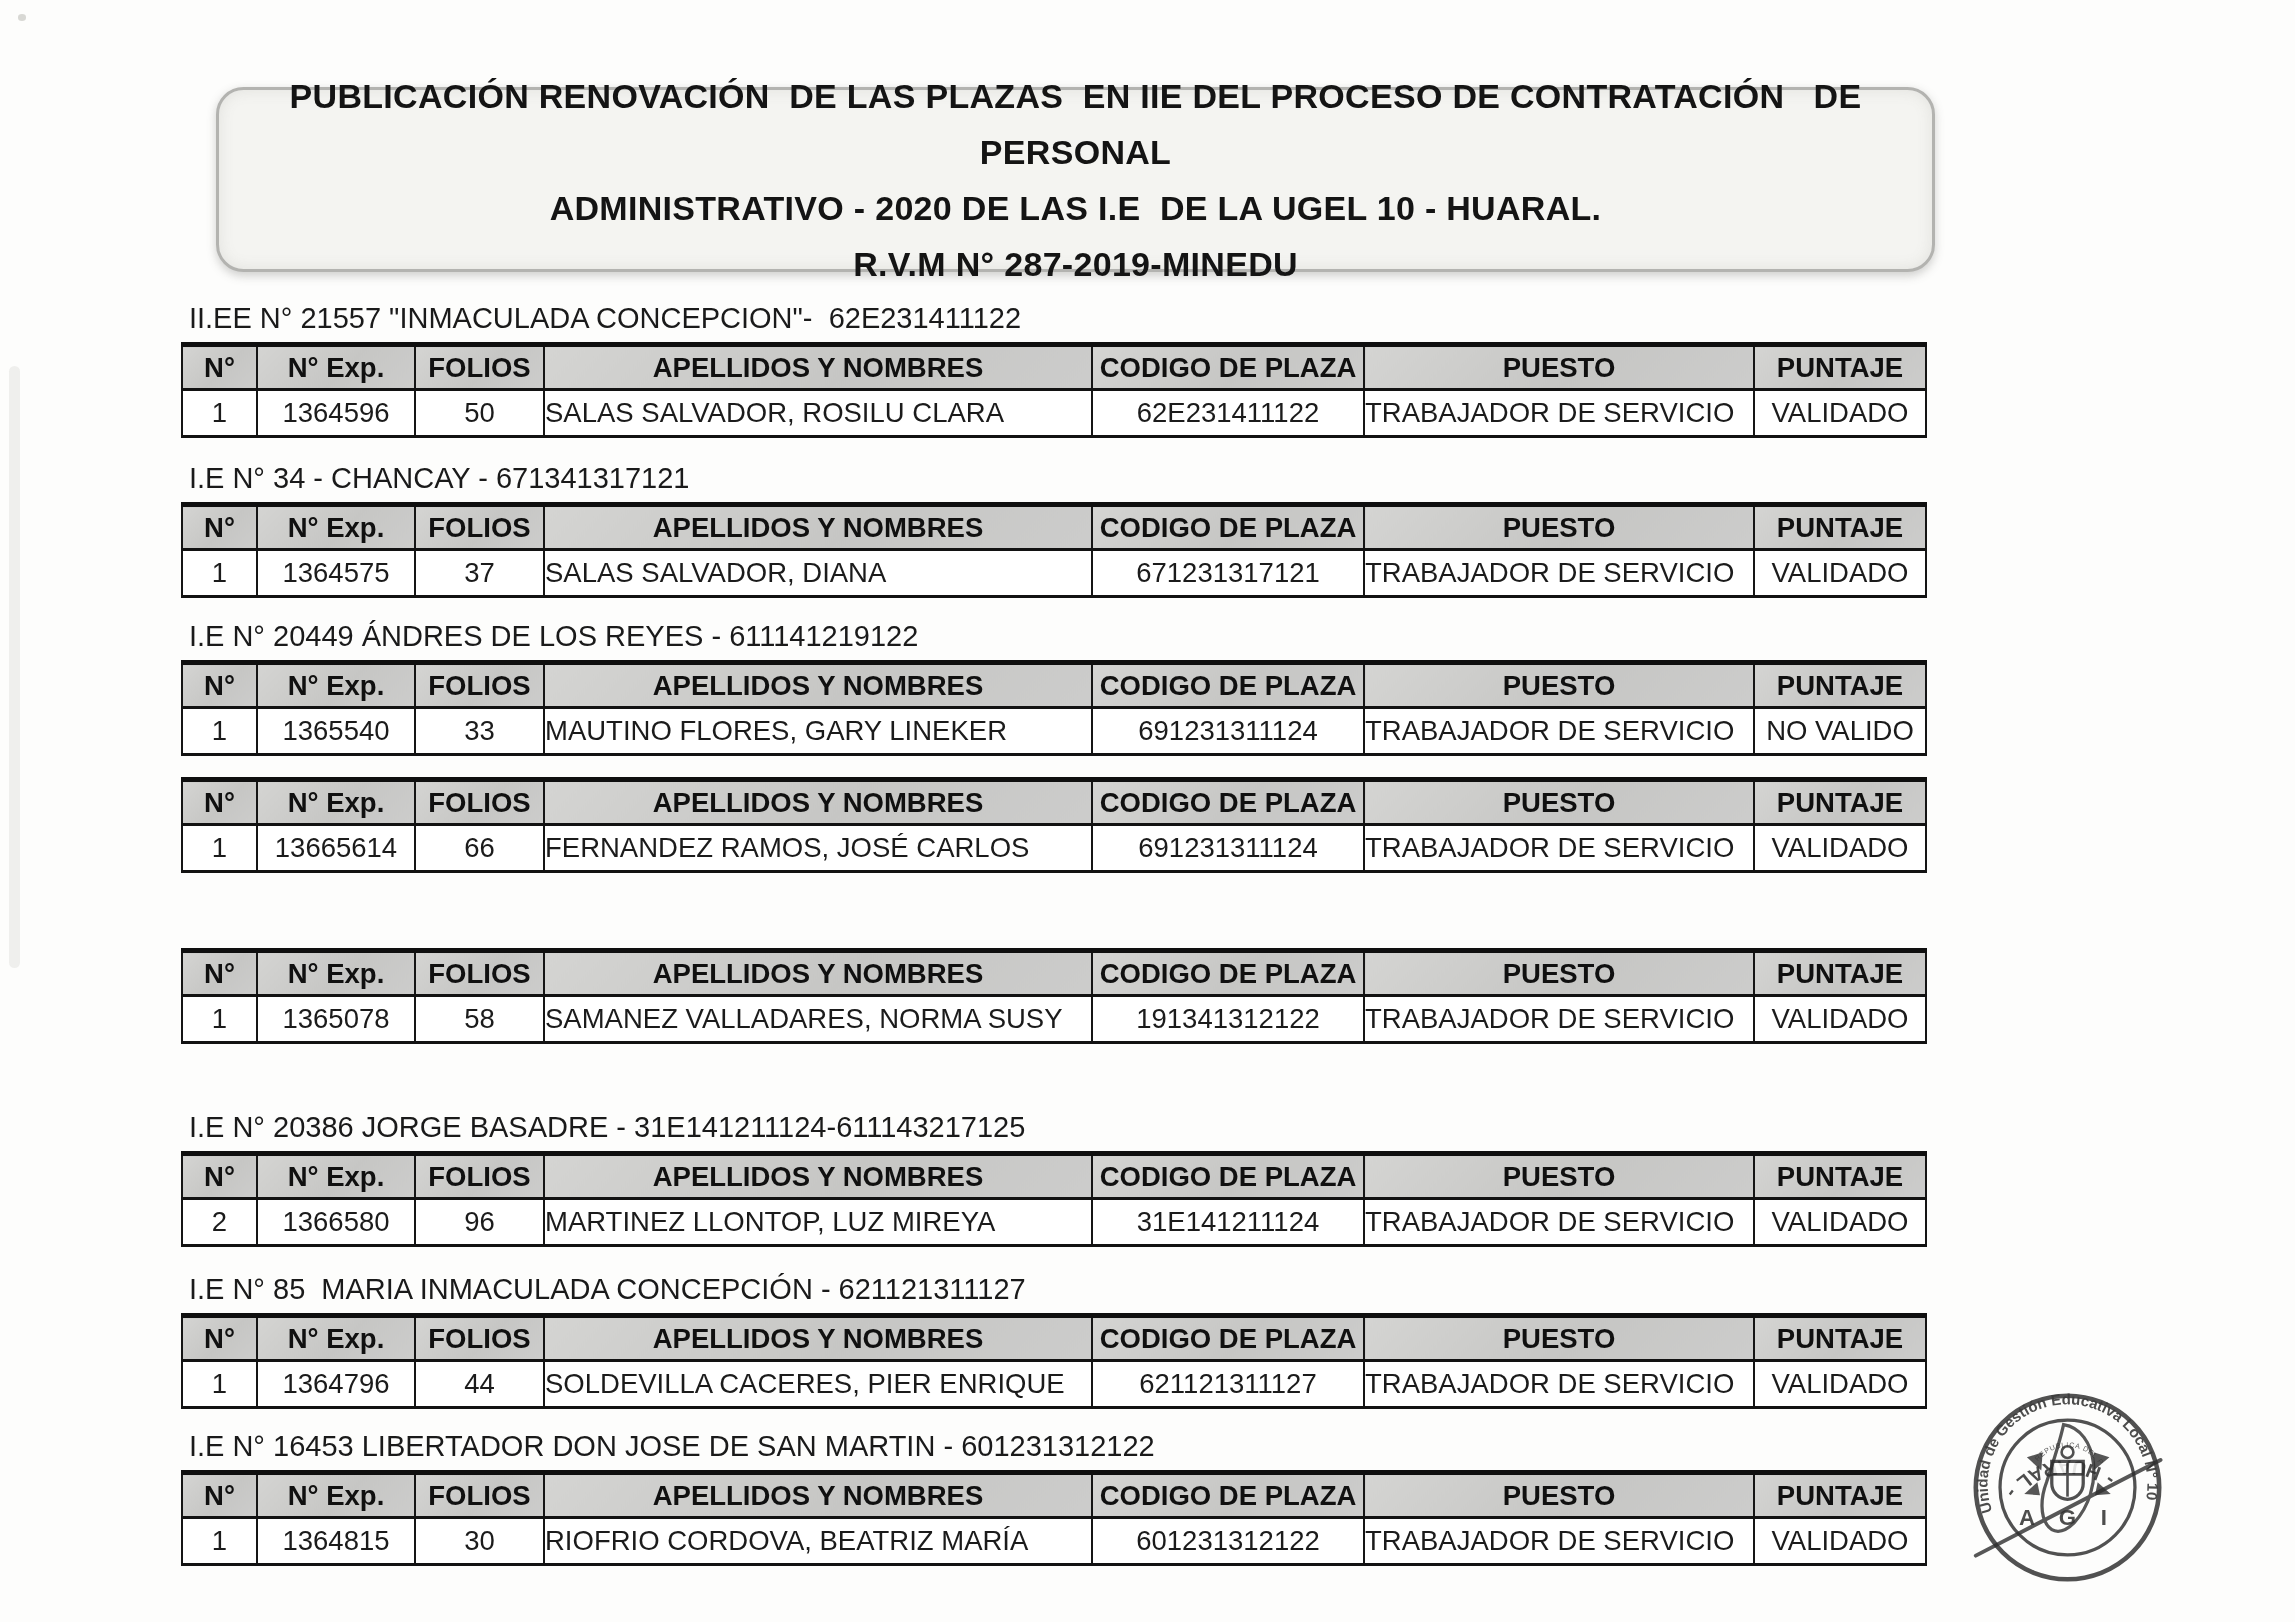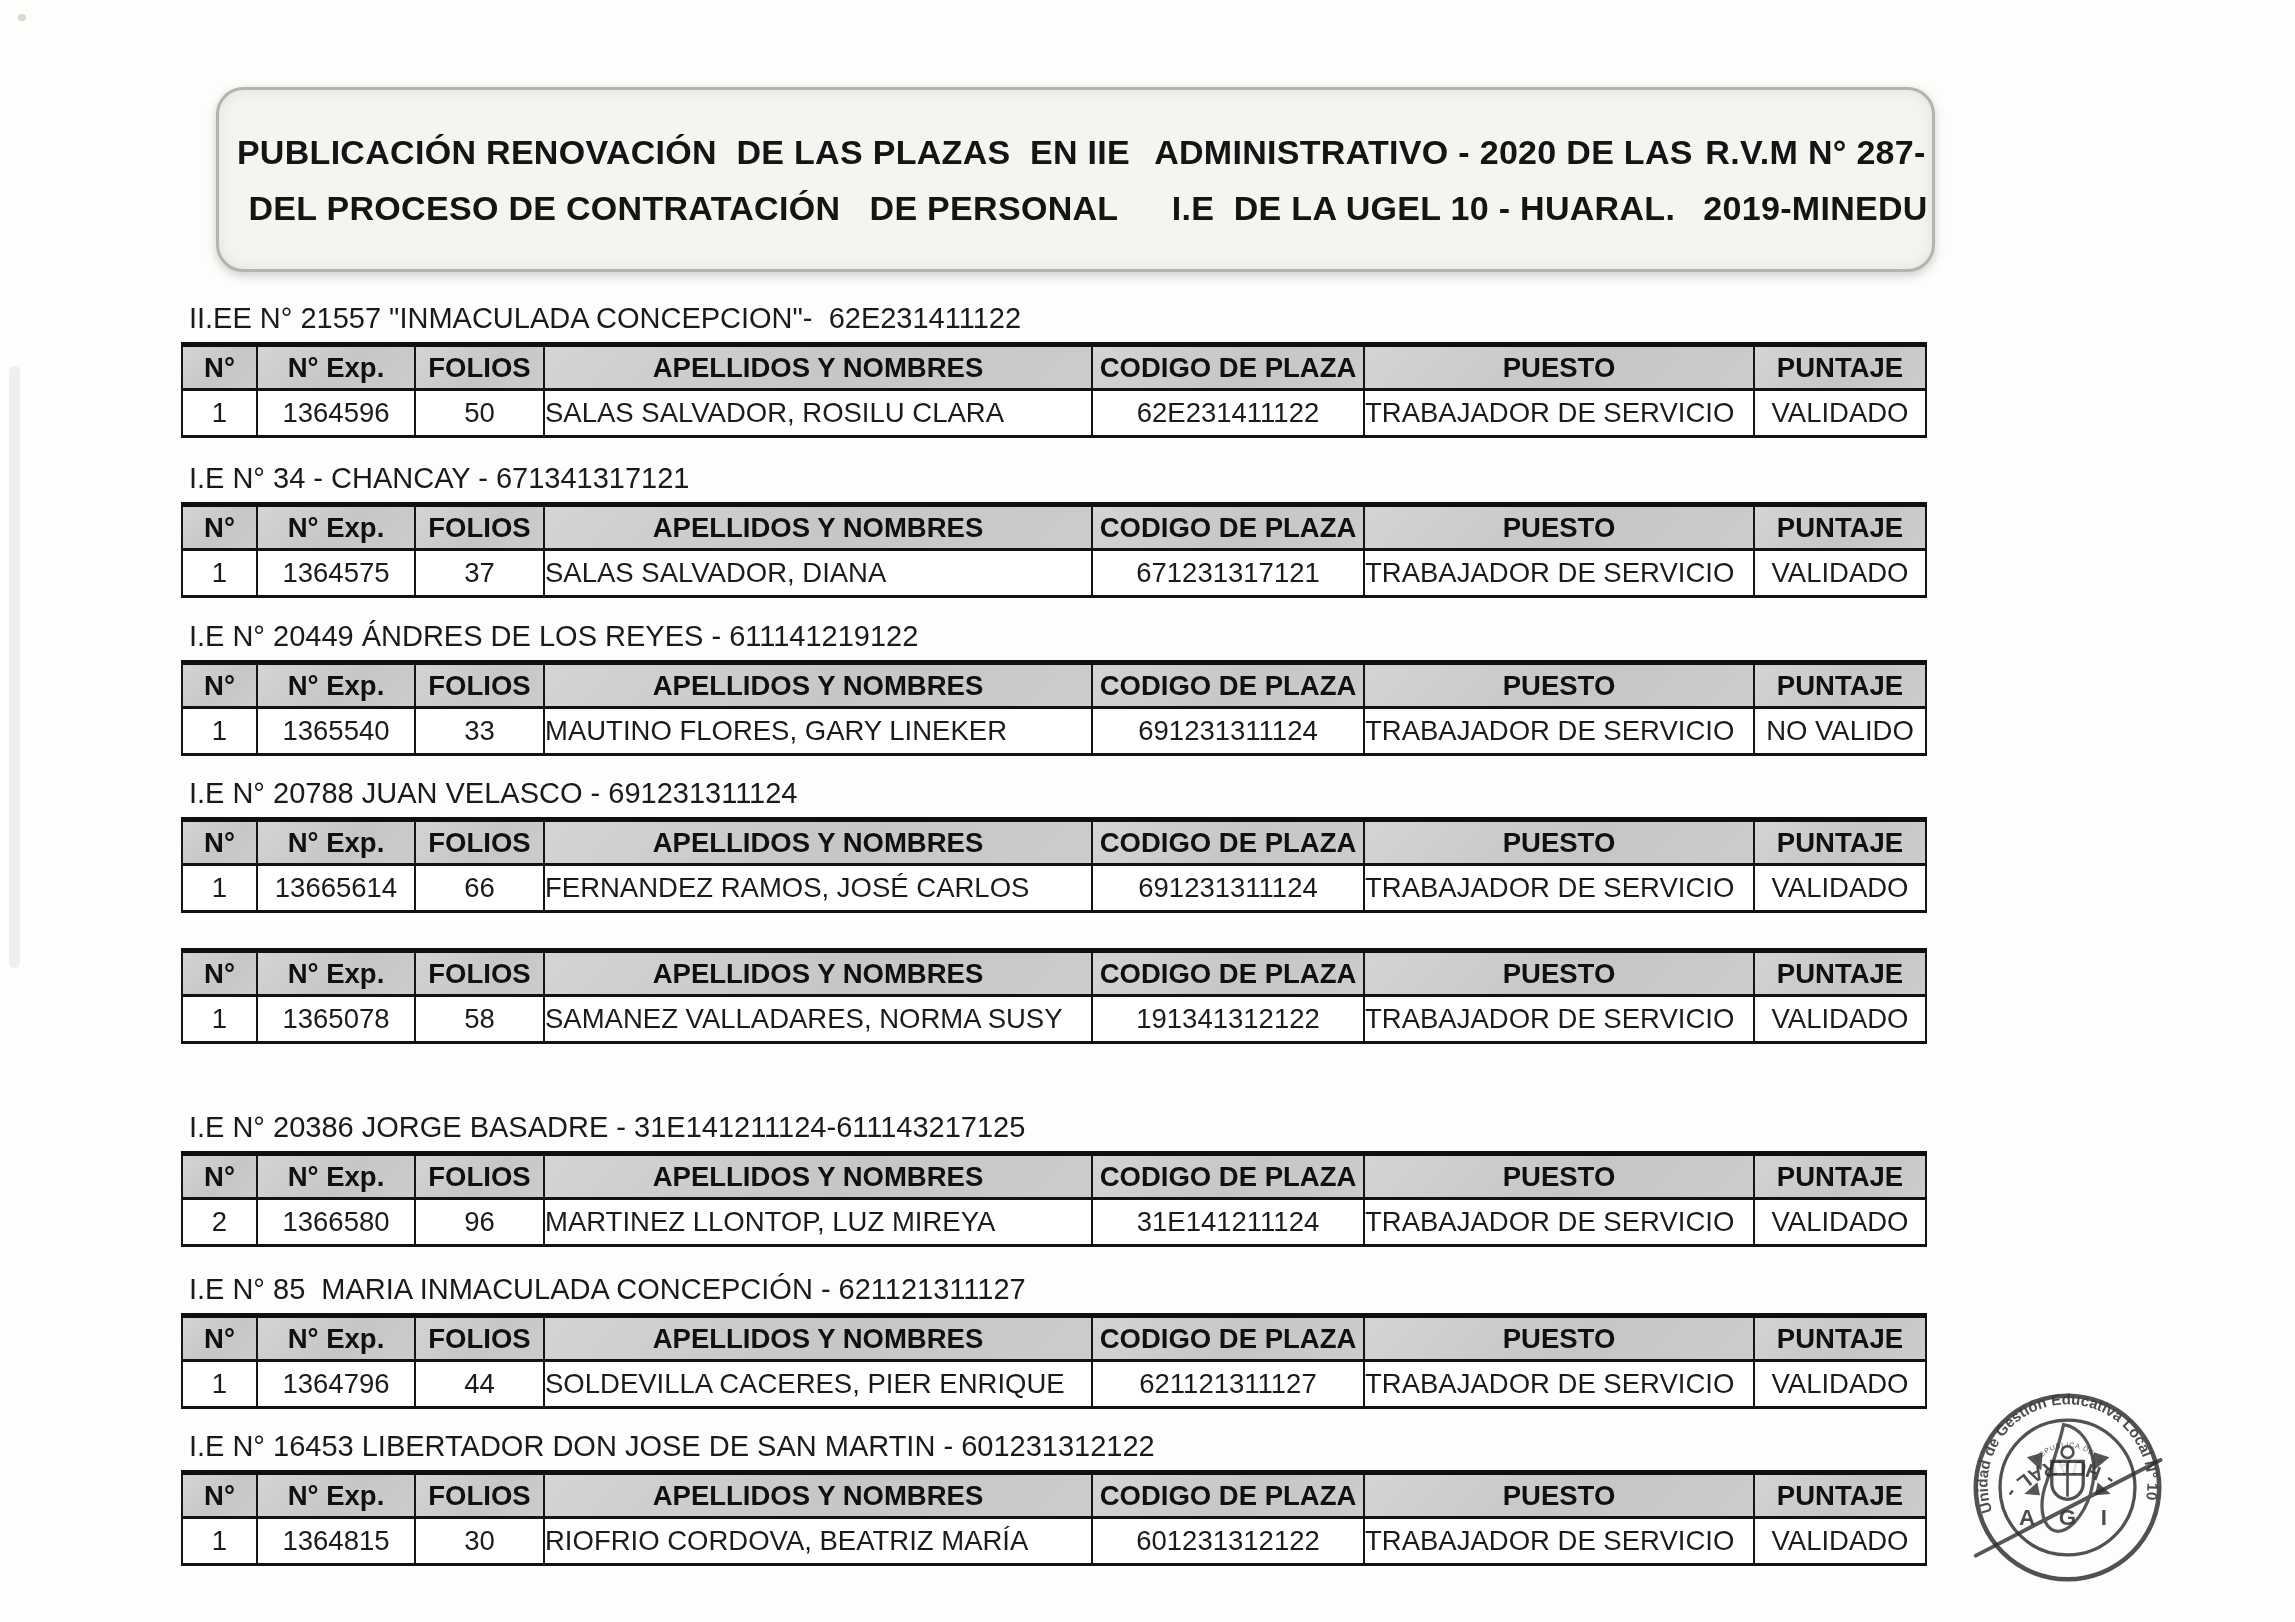--- a/index.html
+++ b/index.html
@@ -11,21 +11,21 @@
   
   .scan-streak{position:absolute;left:9.2px;top:366px;width:10.5px;height:602px;
     background:#ececе8;background:#ececea;border-radius:6.5px;opacity:.85;}
   .scan-dot{position:absolute;left:18.3px;top:14.4px;width:7.9px;height:6.5px;background:#d8d8d4;border-radius:50%;}
 
   
   .title-box{
     position:absolute;left:216px;top:87px;width:1713px;height:179px;
     background:#f4f4f1;border:3.9px solid #b3b3b0;border-radius:27.5px;
     box-shadow:0 3.9px 9.2px rgba(90,90,85,.28), inset 0 0 14.4px rgba(120,120,115,.14);
-    display:flex;flex-direction:row;justify-content:center;align-items:center;
+    display:flex;flex-direction:column;justify-content:center;align-items:center;
   }
   .title-line{
     font-weight:bold;font-size:34px;line-height:56px;text-align:center;
     white-space:pre-wrap;letter-spacing:0.3px;color:#141414;
   }
 
   
   .sec{position:absolute;left:181px;width:1744px;}
   .sec-heading{
     font-size:29px;line-height:33px;margin:0 0 7.2px 7.9px;
@@ -166,21 +166,20 @@
       <td class="l">MAUTINO FLORES, GARY LINEKER</td>
       <td class="c">691231311124</td>
       <td class="l">TRABAJADOR DE SERVICIO</td>
       <td class="c">NO VALIDO</td>
     </tr>
       </tbody>
   </table>
 </section>
 
 <section class="sec" style="top:777px">
-  <div class="sec-heading">I.E N° 20788 JUAN VELASCO - 691231311124</div>
   <table>
     <colgroup>
         <col style="width:75px">
         <col style="width:158px">
         <col style="width:129px">
         <col style="width:548px">
         <col style="width:272px">
         <col style="width:390px">
         <col style="width:172px">
       </colgroup>

